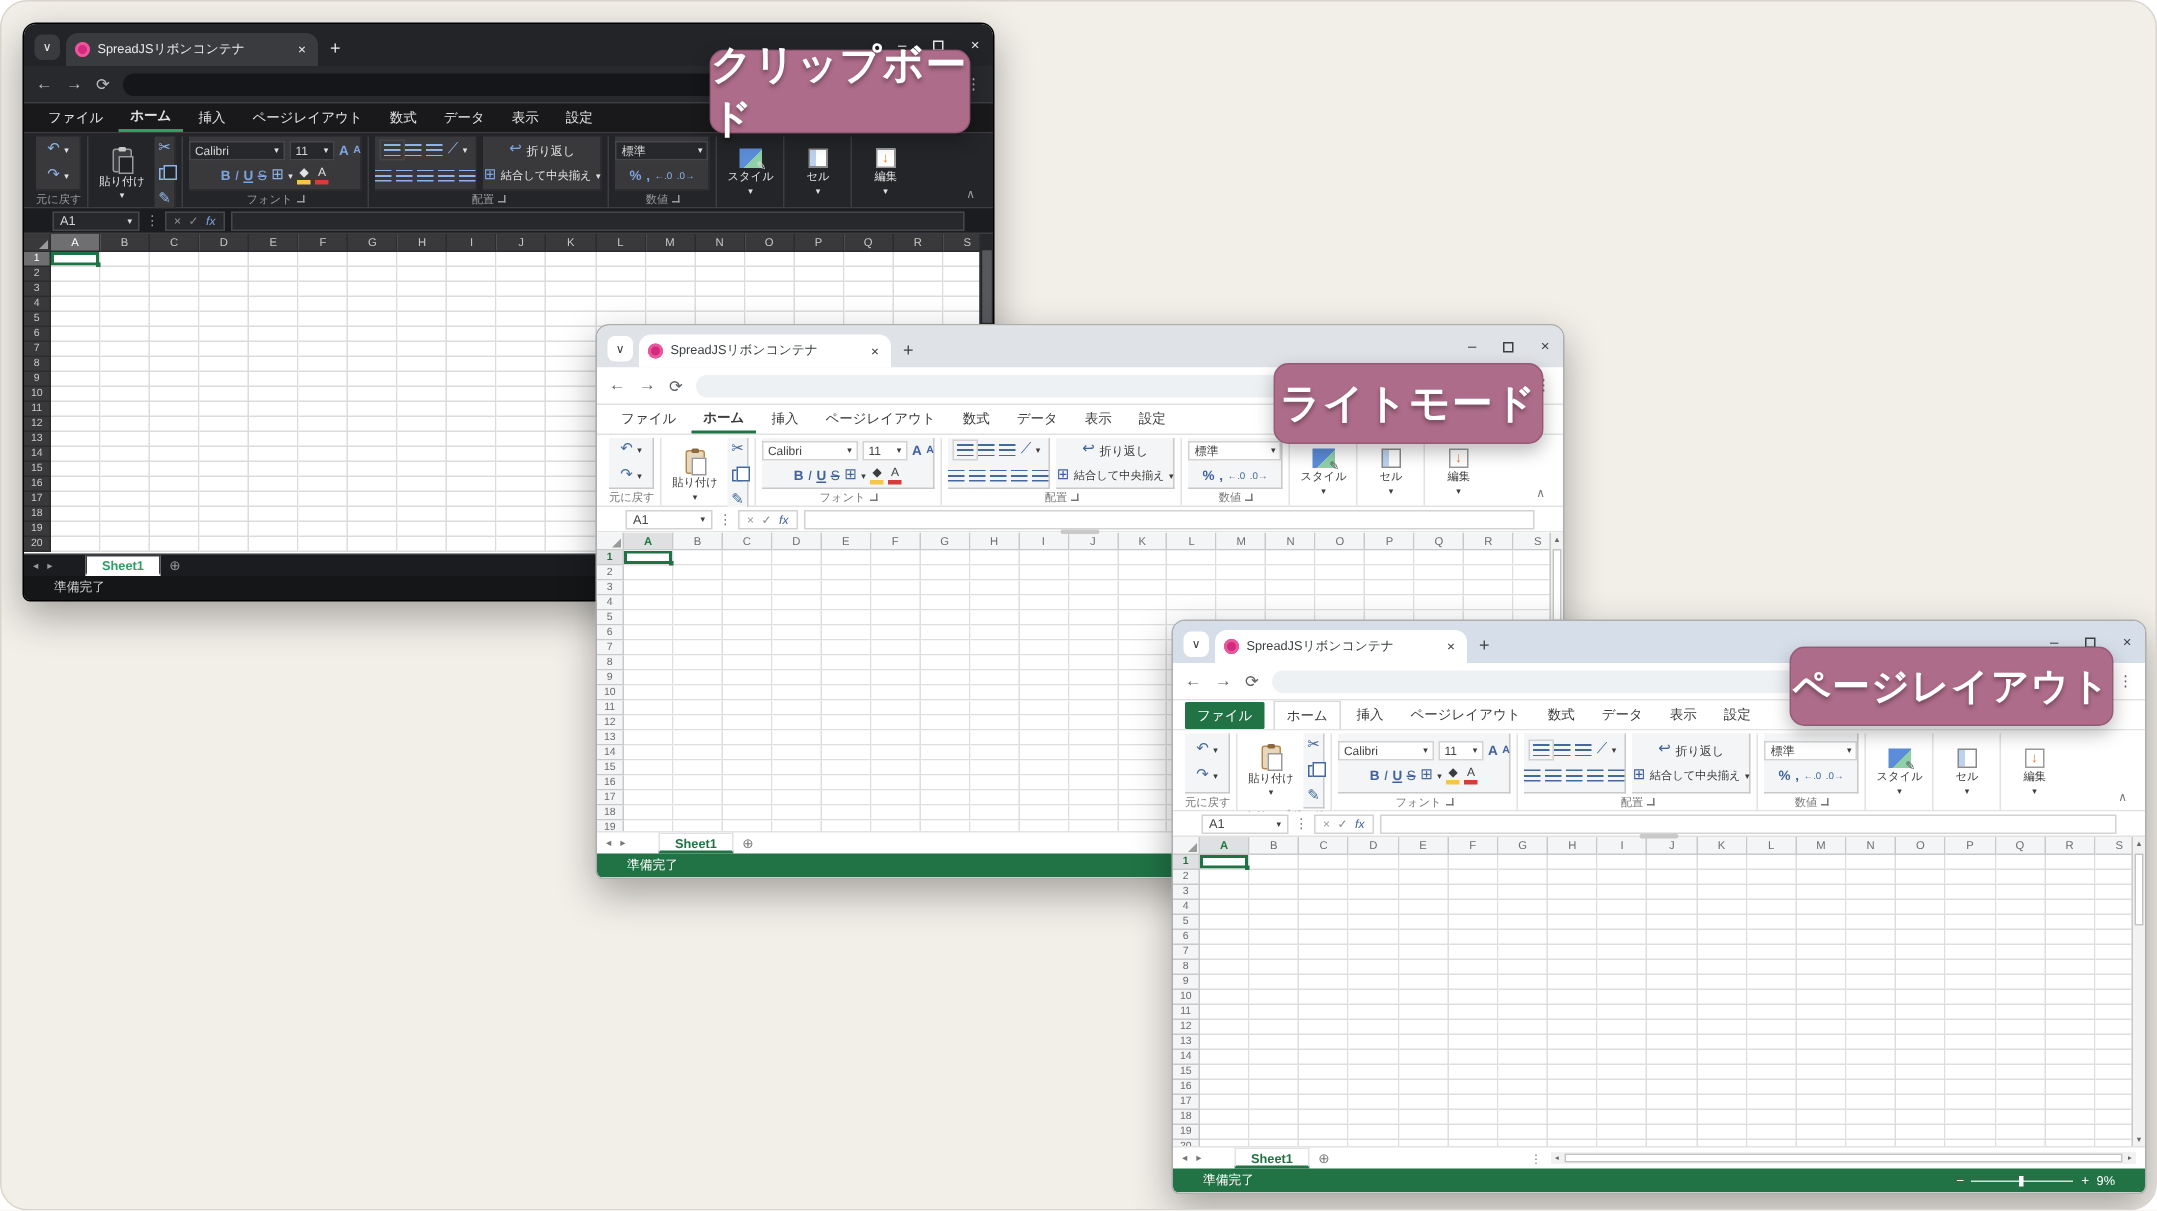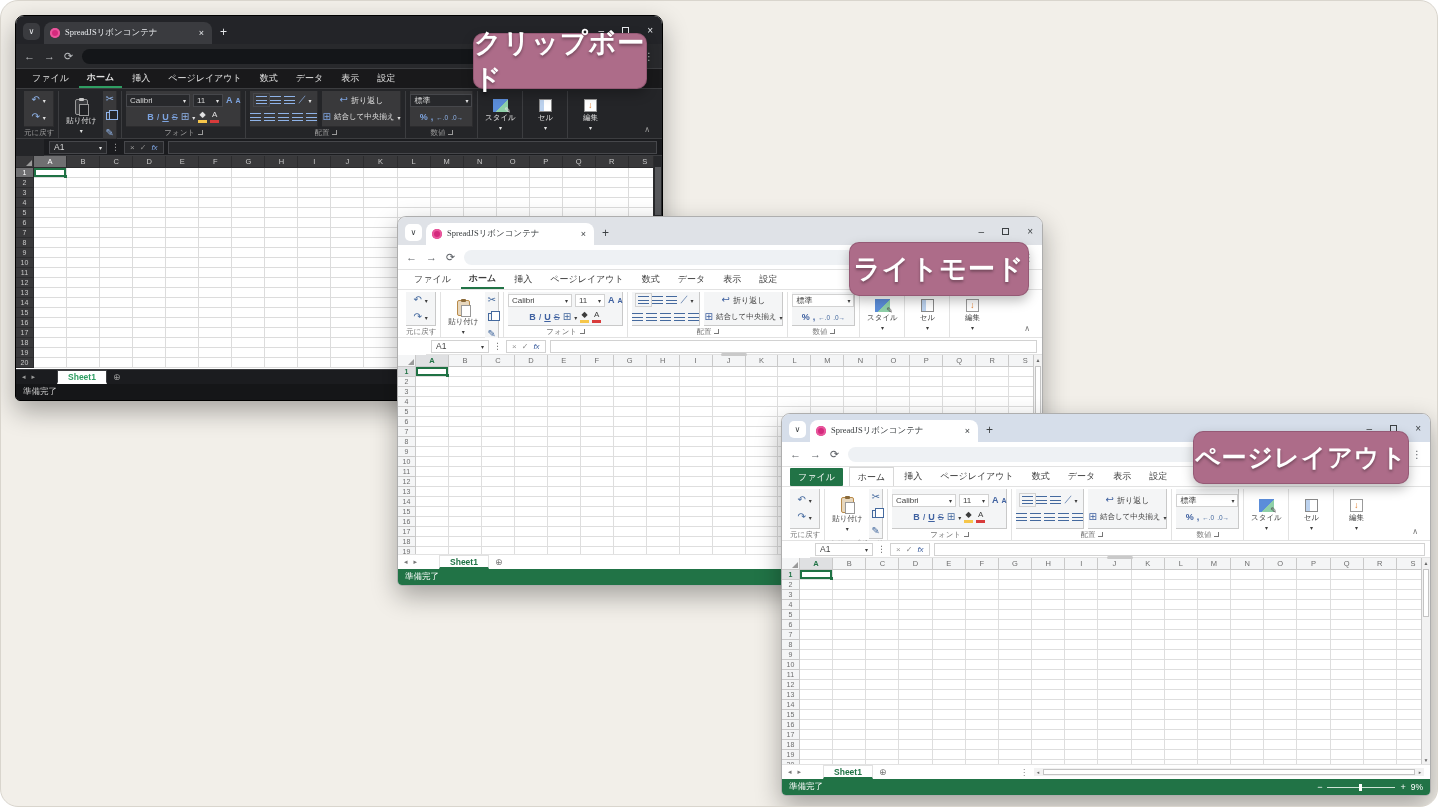--- a/index.html
+++ b/index.html
@@ -38,21 +38,21 @@
   .window { border:1px solid var(--winbd); }
 
   
   .c-strip { height:28px; background:var(--strip); display:flex; align-items:flex-end; flex:none; }
   .tab-chevron { width:17px; height:17px; margin:0 4px 4px 7px; border-radius:5px; background:var(--tabbg);
     color:var(--tabtx); font-size:8px; display:flex; align-items:center; justify-content:center; }
   .b-tab { width:168px; height:22px; background:var(--tabbg); border-radius:8px 8px 0 0;
     display:flex; align-items:center; padding:0 6px; gap:5px; }
   .favicon { width:10px; height:10px; border-radius:50%; background:#d42a7d;
     box-shadow:inset 0 0 0 2px #e9579d; flex:none; }
-  .tab-title { font-size:8.5px; color:var(--tabtx); white-space:nowrap; overflow:hidden; flex:1;font-family:Liberation Serif, serif; }
+  .tab-title { font-size:8.5px; color:var(--tabtx); white-space:nowrap; overflow:hidden; flex:1; }
   .tab-close { font-size:9px; color:var(--tabtx); padding:0 2px; }
   .newtab { color:var(--tabtx); font-size:12px; margin:0 0 5px 8px; }
   .c-spacer { flex:1; }
   .wctl { color:var(--ctl); font-size:10px; margin:0 9px 9px 9px; line-height:8px; }
   .wctl.maxbox { width:7px; height:7px; border:1px solid var(--ctl); margin-bottom:10px; }
   .c-toolbar { height:24px; background:var(--toolbar); display:flex; align-items:center;
     gap:9px; padding:0 8px; flex:none; }
   .navic { color:var(--nav); font-size:11px; }
   .omnibox { flex:1; height:15px; border-radius:8px; background:var(--pill); }
   .menu-dots { color:var(--nav); font-size:10px; }
@@ -123,21 +123,21 @@
   .theme-dark .ic-styles::after{ color:#ddd; }
   .ic-cells { width:13px; height:13px; border:1px solid #8a8a8a;
     background:linear-gradient(to right,#bcd2ee 0 4px,#fff 4px); }
   .ic-edit { width:13px; height:13px; border:1px solid #9a9a9a; background:#fff; position:relative; }
   .ic-edit::after { content:"↓"; position:absolute; left:3px; top:0px; font-size:9px; color:#e07a2a; }
   .rspacer { flex:1; }
   .collapse { align-self:flex-end; color:var(--rlabel); font-size:8px; padding:0 8px 4px 0; }
 
   
   .fbar { height:17px; background:var(--fbg); display:flex; align-items:center; gap:4px;
-    padding:0 5px; flex:none; position:relative; border-bottom:1px solid var(--rbd);margin-left:28px; }
+    padding:0 19px; flex:none; position:relative; border-bottom:1px solid var(--rbd); }
   .fbar::after { content:""; position:absolute; left:50%; bottom:-2px; width:26px; height:3px;
     margin-left:-13px; background:#c9c9c9; border-radius:2px; z-index:5; display:none; }
   .theme-light .fbar::after, .theme-classic .fbar::after { display:block; }
   .namebox { width:58px; height:13px; border:1px solid var(--fbd); background:var(--fbox);
     color:var(--ftx); font-size:8.5px; display:flex; align-items:center; padding:0 4px; gap:4px; }
   .namebox .nv { flex:1; }
   .fdots { color:var(--rlabel); font-size:9px; }
   .fxbox { height:13px; border:1px solid var(--fbd); background:var(--fbox); display:flex;
     align-items:center; gap:5px; padding:0 5px; font-size:8px; }
   .fx-x { color:#999; } .fx-ok { color:#8a8a8a; } .fx-fx { color:var(--acc); font-style:italic; }
@@ -189,21 +189,21 @@
   .hs-arrow { width:8px; height:8px; font-size:5px; color:#666; display:none;
     align-items:center; justify-content:center; }
   .theme-light .hs-arrow, .theme-classic .hs-arrow { display:flex; }
   .hs-thumb { flex:1; height:6px; margin:0 1px; background:var(--sbthumb);
     border:1px solid var(--sbthumbbd); }
   .theme-dark .hs-thumb { border:none; background:var(--sbthumb); height:5px; }
   .theme-classic .hscroll { width:390px; }
 
   
   .statusbar { height:16px; background:var(--stbg); color:var(--sttx); display:flex;
-    align-items:center; font-size:8.5px; padding:0 7px; flex:none; gap:6px; }
+    align-items:center; font-size:8.5px; padding:0 20px; flex:none; gap:6px; }
   .zoomctl { display:none; align-items:center; gap:5px; margin-left:auto; }
   .theme-classic .zoomctl { display:flex; }
   .zoom-track { width:68px; height:1px; background:#cfe3d6; position:relative; }
   .zoom-thumb { position:absolute; left:32px; top:-3px; width:3px; height:7px; background:#fff; }
   .zoom-sign { font-size:9px; }
 
   
   .badge { position:absolute; z-index:30; display:flex; align-items:center; justify-content:center;
     color:#fff; font-weight:600; border-radius:10px; background:#ad6c89;
     border:1px solid rgba(130,74,100,.55); box-shadow:0 5px 12px rgba(0,0,0,.26);

